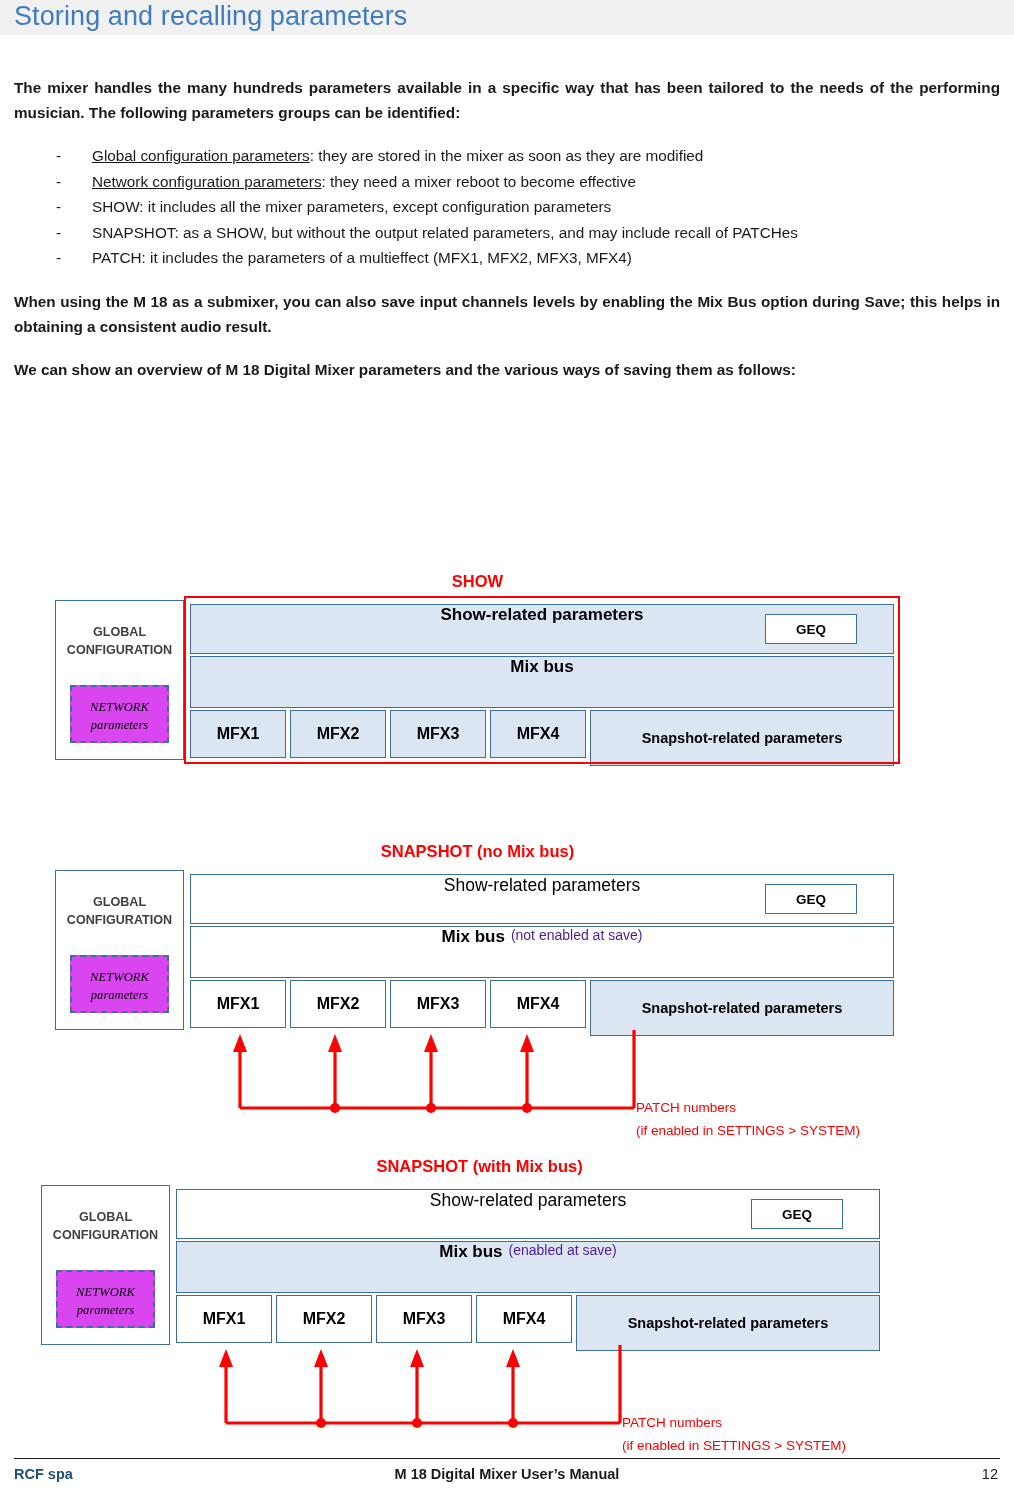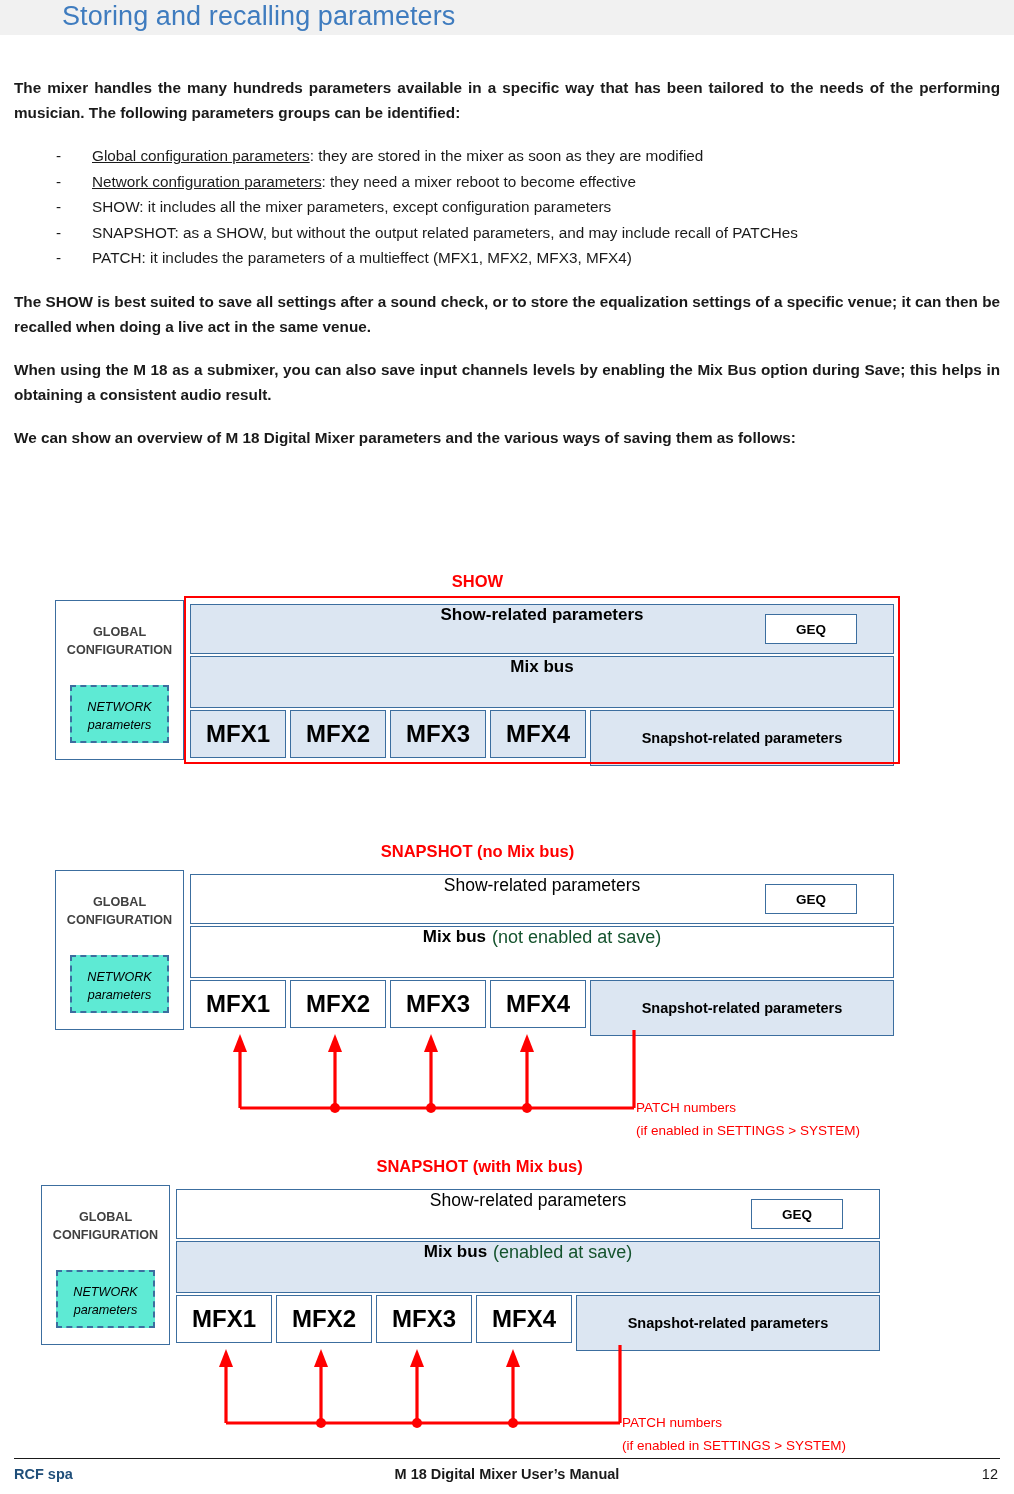--- a/index.html
+++ b/index.html
@@ -14,21 +14,21 @@
   }
 
   
   .header-band{
     position:absolute; left:0; top:0; width:1014px; height:35px;
     background:#f1f1f1;
   }
   .header-title{
     position:absolute; left:14px; top:-1px;
     font-size:27px; font-weight:400; letter-spacing:.1px;
-    color:#3f7cbf; line-height:35px; white-space:nowrap;margin-left:48px;
+    color:#3f7cbf; line-height:35px; white-space:nowrap;
   }
 
   
   .content{ position:absolute; left:14px; top:75px; width:986px; }
   p.body{
     margin:0 0 18px 0;
     font-size:15.3px; line-height:25px;
     text-align:justify; color:#1a1a1a;font-weight:bold;
   }
   p.body.last{ margin-bottom:0; }
@@ -54,21 +54,21 @@
   .gc-box{
     position:absolute; left:0; top:28px; width:129px; height:160px;
     border:1.6px solid #3c6e9f; background:#ffffff;
   }
   .gc-label{
     position:absolute; left:0; right:0; top:22px; text-align:center;
     font-size:12.6px; font-weight:bold; line-height:18px; color:#404040;
   }
   .net-box{
     position:absolute; left:14px; right:14px; bottom:16px; height:58px;
-    border:2px dashed #3c6e9f; background:#5eead4;
+    border:2px dashed #3c6e9f; background:#d946ef;font-family:Liberation Serif, serif;
   }
   .net-label{
     position:absolute; left:0; right:0; top:11px; text-align:center;
     font-size:12.6px; font-style:italic; line-height:18px; color:#000;
   }
 
   .stack{ position:absolute; left:129px; top:28px; width:716px; height:160px; }
   .row{
     position:absolute; left:6px; right:6px;
     border:1.6px solid #3c6e9f;
@@ -77,34 +77,34 @@
   .row.show  { top:4px;  height:50px; }
   .row.mix   { top:56px; height:52px; }
   .row.mfxrow{ top:110px; height:48px; left:6px; right:6px;
                border:none; display:flex; gap:4px; }
 
   .fill-blue{ background:#dce6f2; }
   .fill-white{ background:#ffffff; }
 
   .row-label{ font-size:17px; font-weight:bold; color:#000; }
   .row-label.normal{ font-weight:400; font-size:17.5px; }
-  .note-red{ font-size:18px; font-weight:400; color:#14532d; margin-left:6px; }
+  .note-red{ font-size:14px; font-weight:400; color:#4c1d95; margin-left:6px; }
 
   .geq{
     position:absolute; right:36px; top:9px; width:92px; height:30px;
     border:1.6px solid #3c6e9f; background:#ffffff;
     display:flex; align-items:center; justify-content:center;
     font-size:13.5px; font-weight:bold; color:#000;
   }
 
   .mfx{
     width:96px; height:48px;
     border:1.6px solid #3c6e9f;
     display:flex; align-items:center; justify-content:center;
-    font-size:24px; font-weight:bold; color:#000;
+    font-size:16px; font-weight:bold; color:#000;
   }
   .snap{
     flex:1; height:56px;
     border:1.6px solid #3c6e9f;
     display:flex; align-items:center; justify-content:center;
     font-size:14.5px; font-weight:bold; color:#000000;
   }
 
   
   .show-outline{
@@ -162,21 +162,20 @@
       <span class="dash">-</span><span>SHOW</span><span>: it includes all the mixer parameters, except configuration parameters</span>
     </li>
     <li>
       <span class="dash">-</span><span>SNAPSHOT</span><span>: as a SHOW, but without the output related parameters, and may include recall of PATCHes</span>
     </li>
     <li>
       <span class="dash">-</span><span>PATCH</span><span>: it includes the parameters  of a multieffect (MFX1, MFX2, MFX3, MFX4)</span>
     </li>
   </ul>
 
-  <p class="body">The SHOW is best suited to save all settings after a sound check, or to store the equalization settings of a specific venue; it can then be recalled when doing a live act in the same venue.</p>
   <p class="body">When using the M 18 as a submixer, you can also save input channels levels by enabling the Mix Bus option during Save; this helps in obtaining a consistent audio result.</p>
   <p class="body last">We can show an overview of M 18 Digital Mixer parameters and the various ways of saving them as follows:</p>
 </div>
 
 <div class="diagram" style="left:55px; top:572px; width:845px; height:220px;">
 
   <div class="diag-title">SHOW</div>
 
   <div class="gc-box">
     <div class="gc-label">

